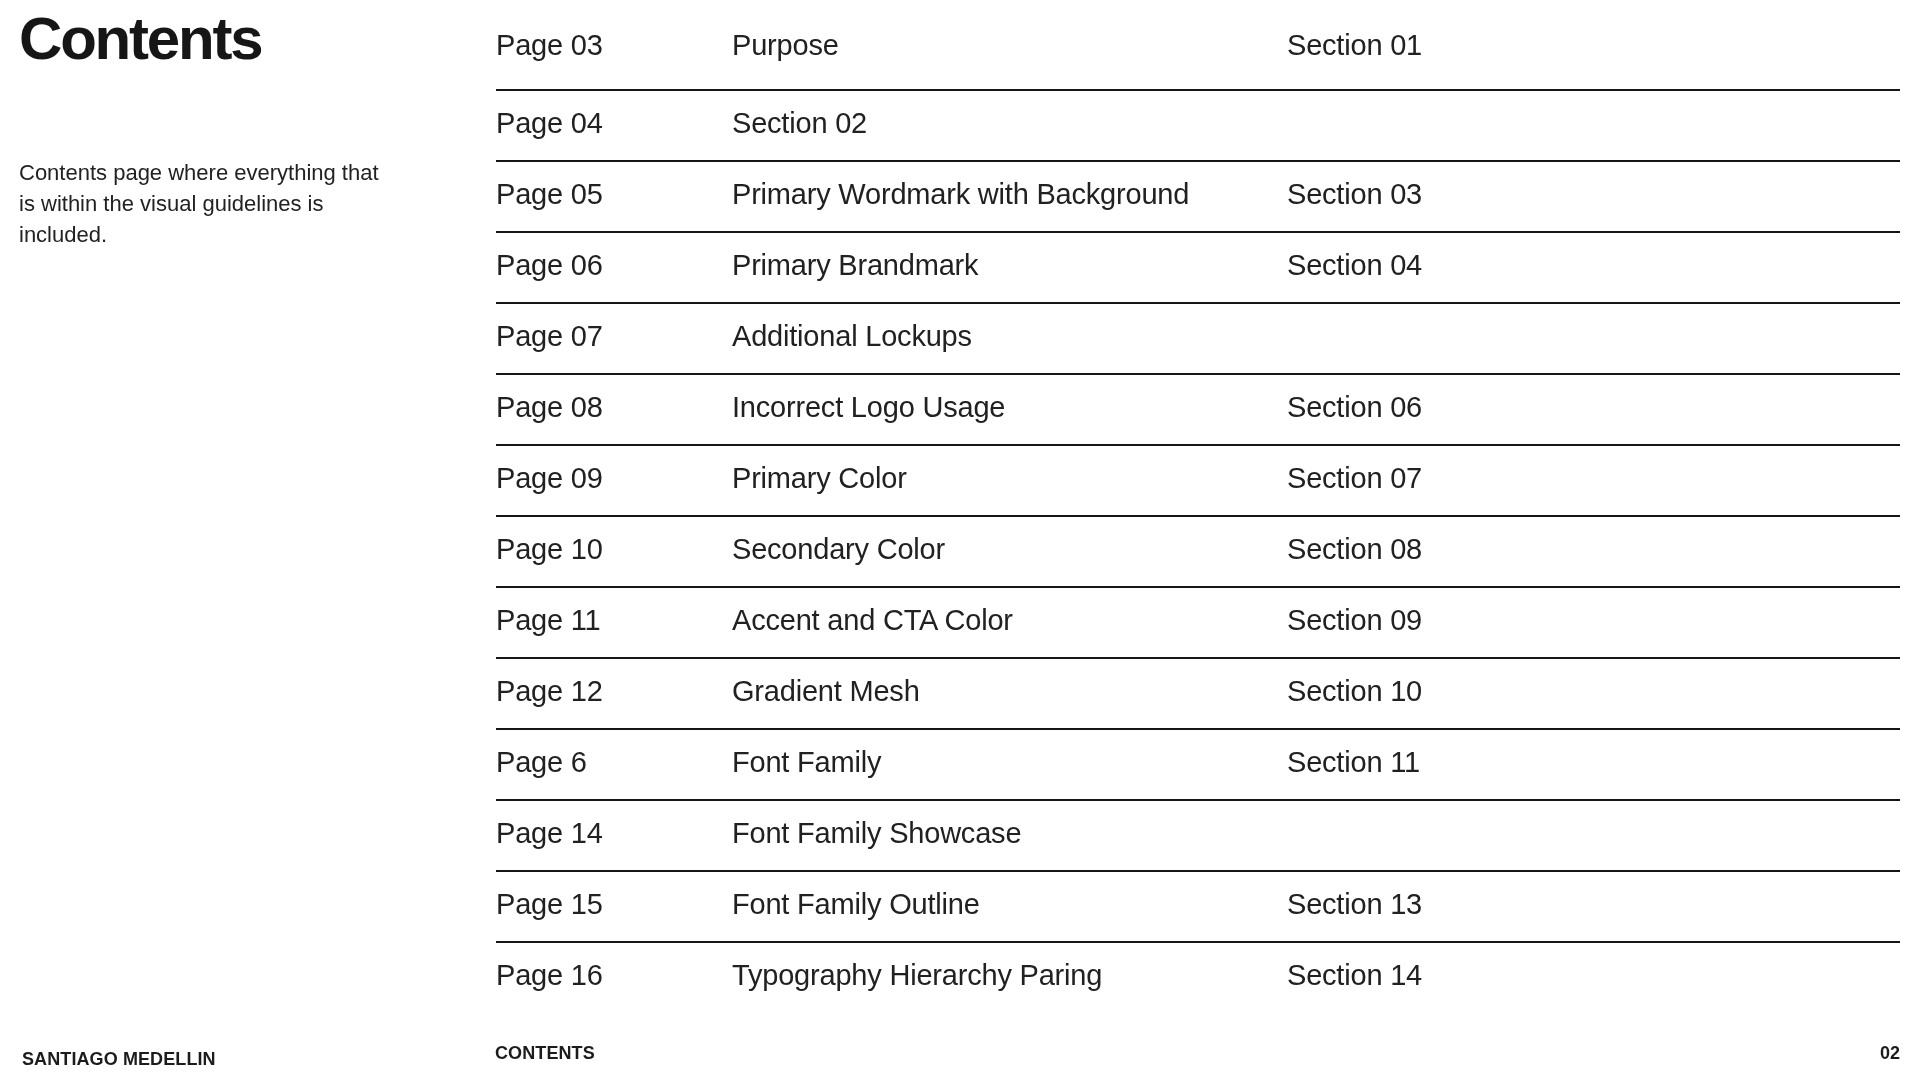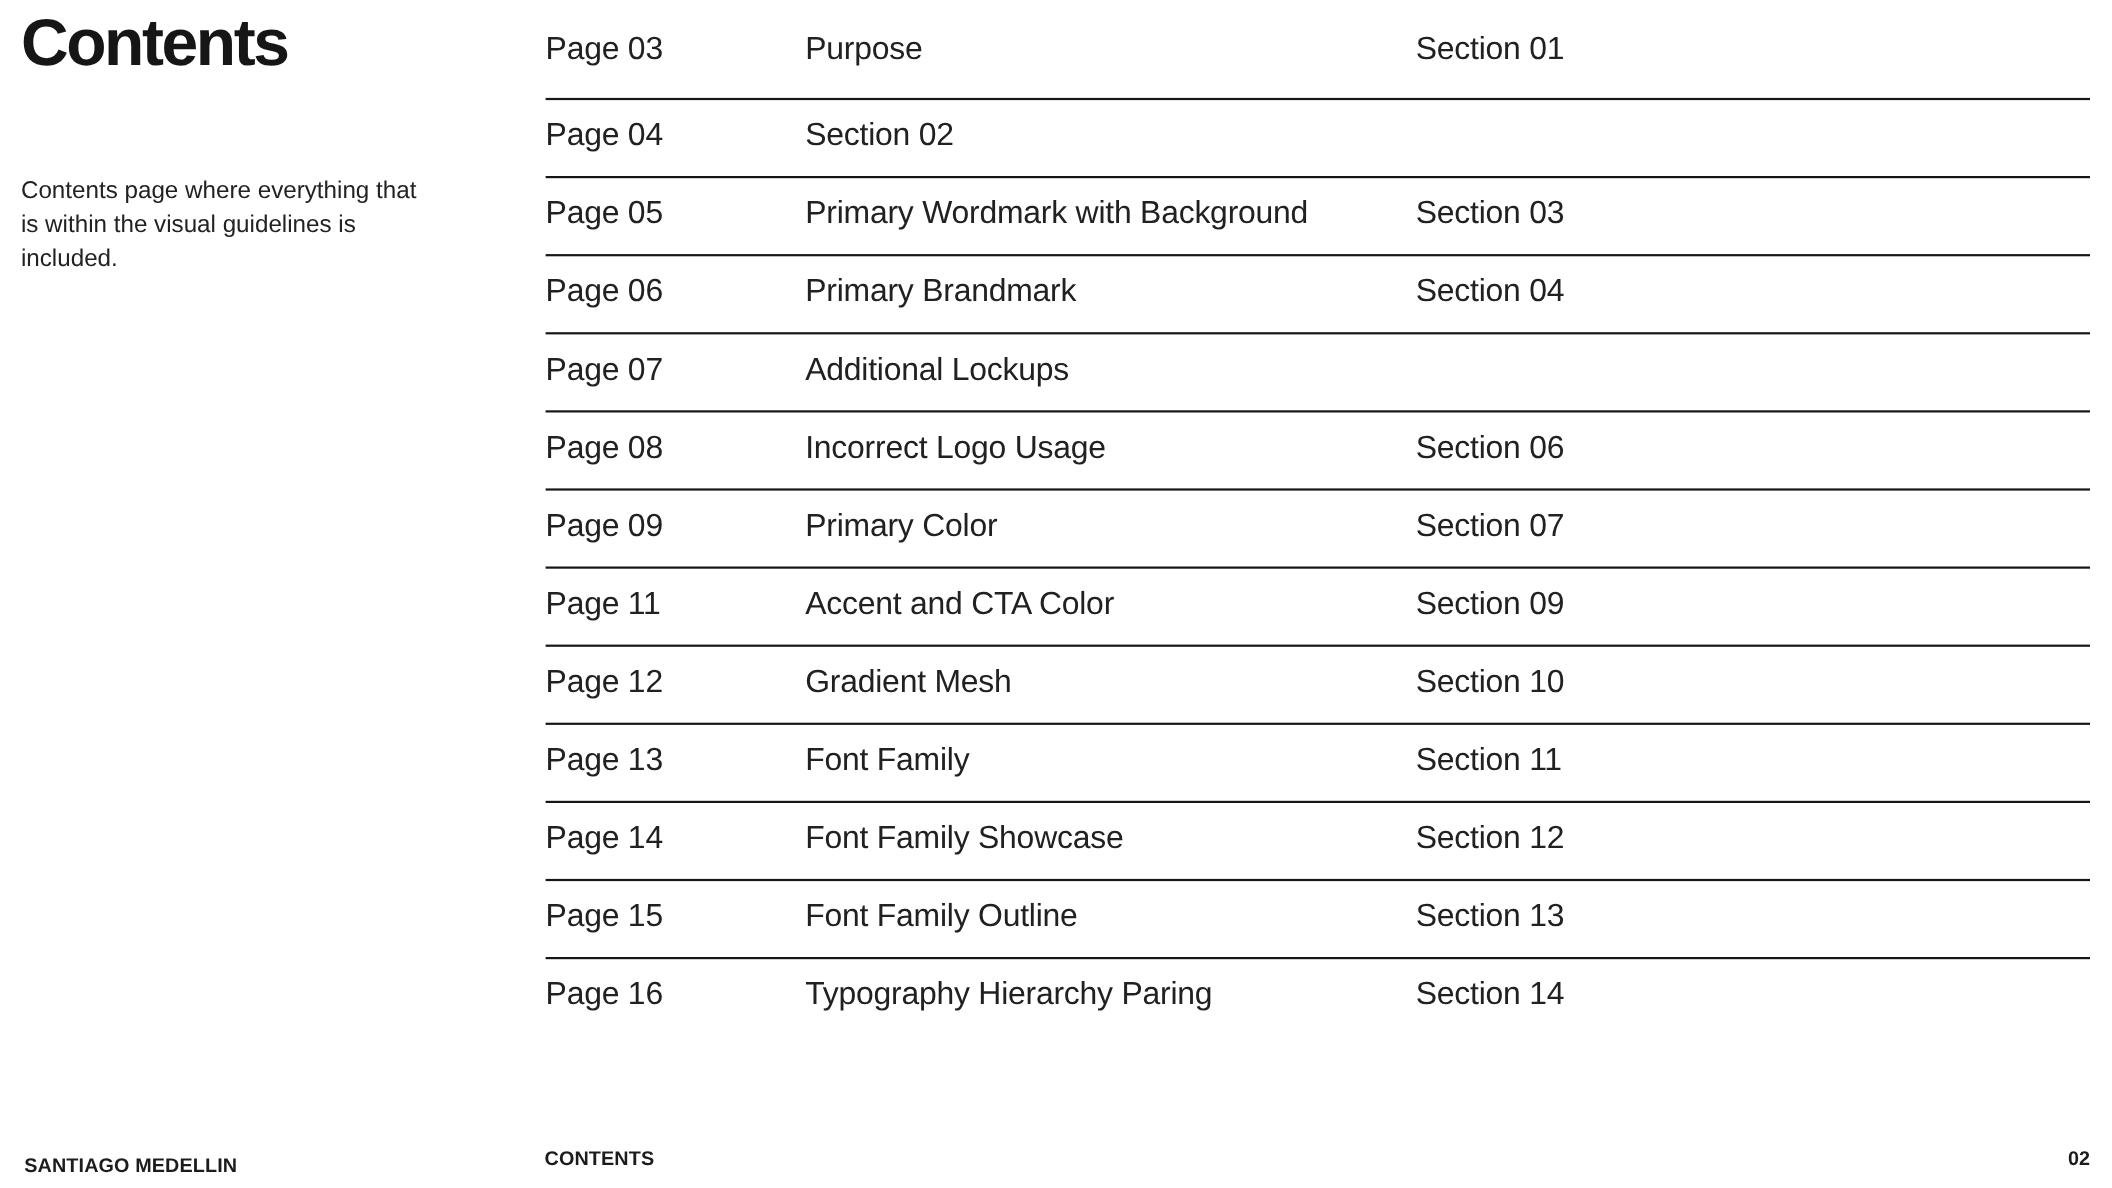--- a/index.html
+++ b/index.html
@@ -107,38 +107,42 @@
     <span class="toc-cell">Page 08</span>
     <span class="toc-cell">Incorrect Logo Usage</span>
     <span class="toc-cell">Section 06</span>
   </div>
   <div class="toc-row">
     <span class="toc-cell">Page 09</span>
     <span class="toc-cell">Primary Color</span>
     <span class="toc-cell">Section 07</span>
   </div>
   <div class="toc-row">
+    <span class="toc-cell">Page 10</span>
+    <span class="toc-cell">Secondary Color</span>
+    <span class="toc-cell">Section 08</span>
+  </div>
+  <div class="toc-row">
     <span class="toc-cell">Page 11</span>
     <span class="toc-cell">Accent and CTA Color</span>
     <span class="toc-cell">Section 09</span>
   </div>
   <div class="toc-row">
     <span class="toc-cell">Page 12</span>
     <span class="toc-cell">Gradient Mesh</span>
     <span class="toc-cell">Section 10</span>
   </div>
   <div class="toc-row">
-    <span class="toc-cell">Page 13</span>
+    <span class="toc-cell">Page 6</span>
     <span class="toc-cell">Font Family</span>
     <span class="toc-cell">Section 11</span>
   </div>
   <div class="toc-row">
     <span class="toc-cell">Page 14</span>
     <span class="toc-cell">Font Family Showcase</span>
-    <span class="toc-cell">Section 12</span>
   </div>
   <div class="toc-row">
     <span class="toc-cell">Page 15</span>
     <span class="toc-cell">Font Family Outline</span>
     <span class="toc-cell">Section 13</span>
   </div>
   <div class="toc-row">
     <span class="toc-cell">Page 16</span>
     <span class="toc-cell">Typography Hierarchy Paring</span>
     <span class="toc-cell">Section 14</span>

